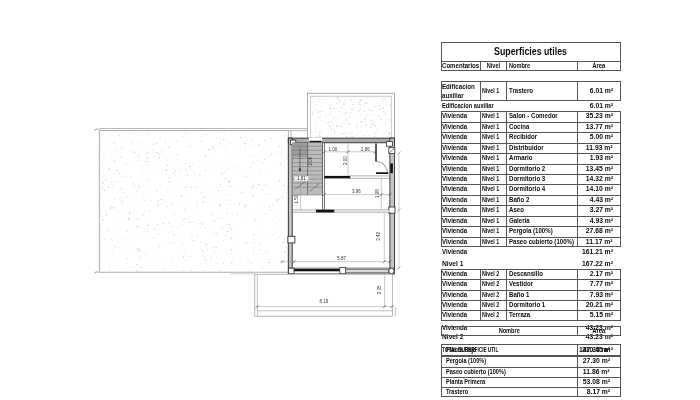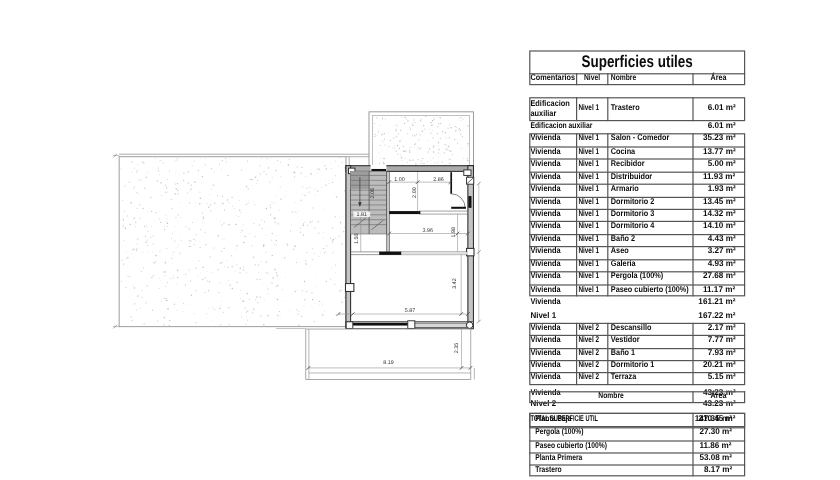--- a/index.html
+++ b/index.html
@@ -1,18 +1,18 @@
 <!DOCTYPE html>
 <html><head><meta charset="utf-8">
 <style>
 html,body{margin:0;padding:0;width:700px;height:400px;overflow:hidden;background:#fff}
 #page{position:relative;width:700px;height:400px;font-family:"Liberation Sans",sans-serif}
 .t,.tt{font-weight:bold;color:#0b0b0b;white-space:nowrap}
 .t{font-size:7px}
-.tt{font-size:14px}
+.tt{font-size:11px}
 .t span,.tt span{display:inline-block}
 </style></head>
 <body>
 <div id="page">
 
 <svg width="700" height="400" viewBox="0 0 700 400" style="position:absolute;left:0;top:0" xmlns="http://www.w3.org/2000/svg">
 
 <g>
         <rect x="99.3" y="130.6" width="189" height="141.6" fill="#ffffff" stroke="#999" stroke-width="0.8"></rect>
         <circle cx="184.8" cy="209.4" r="0.62" fill="#d6d6d6"></circle>

